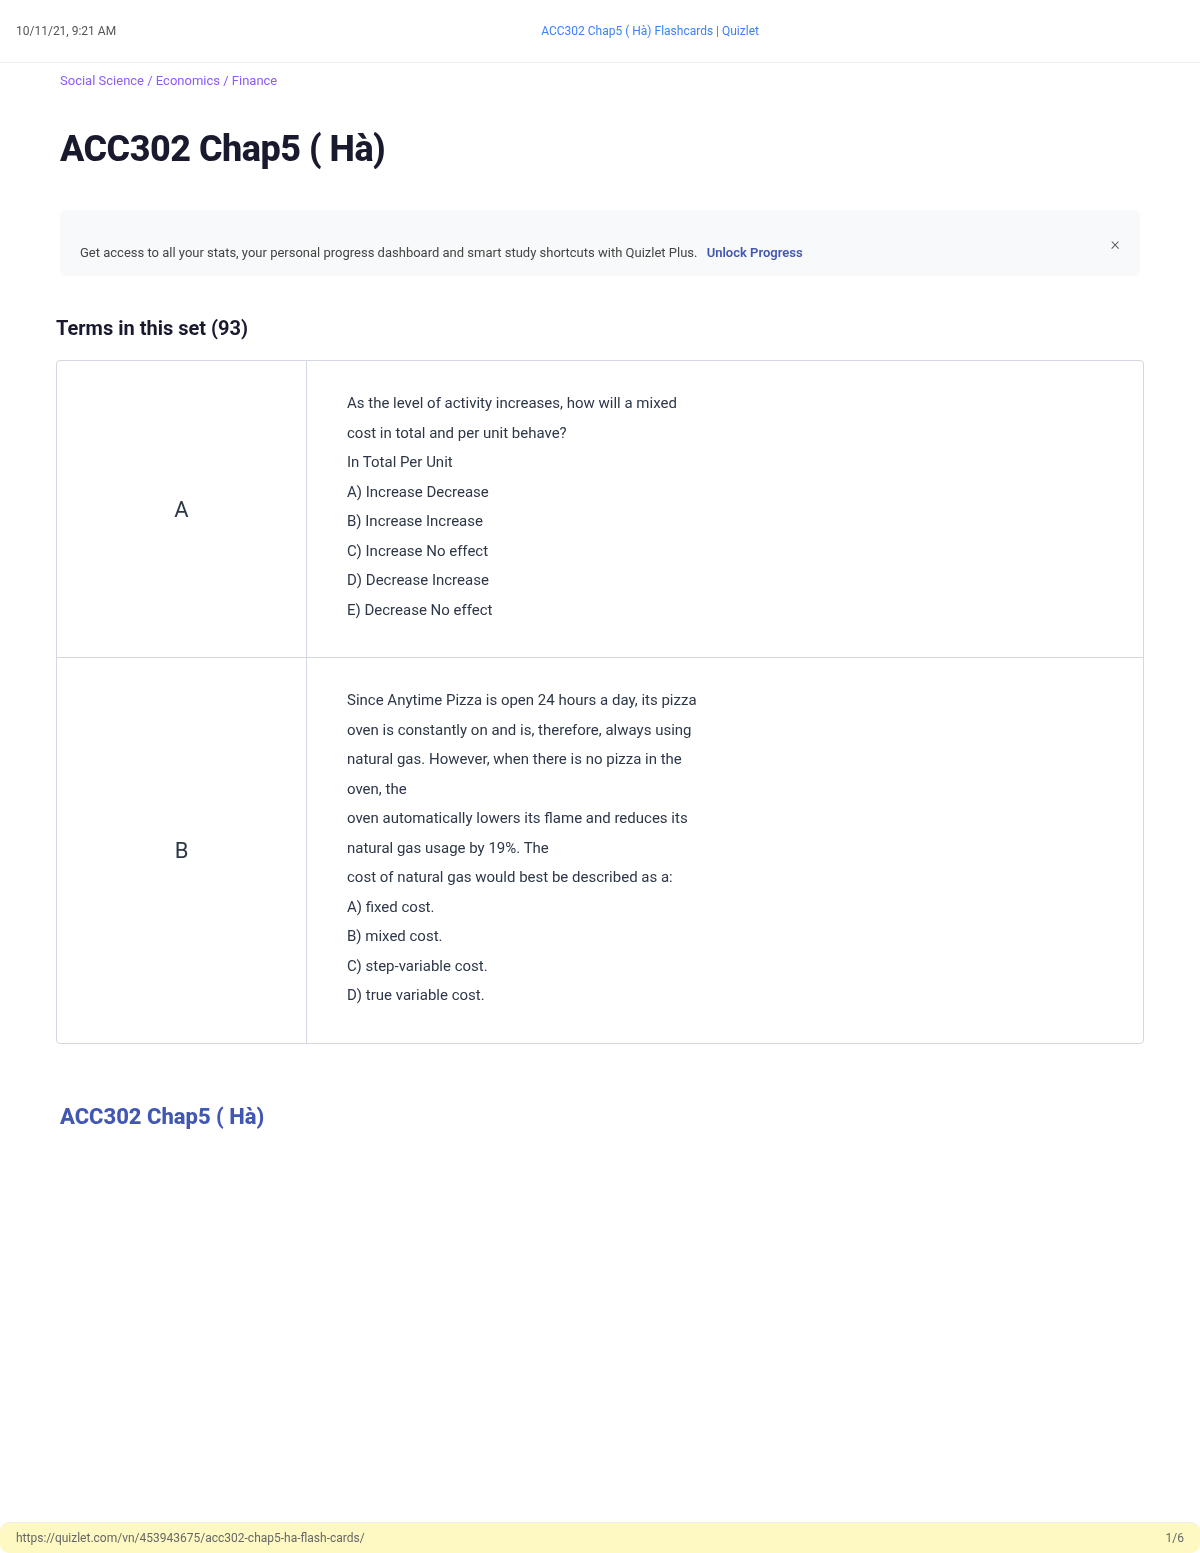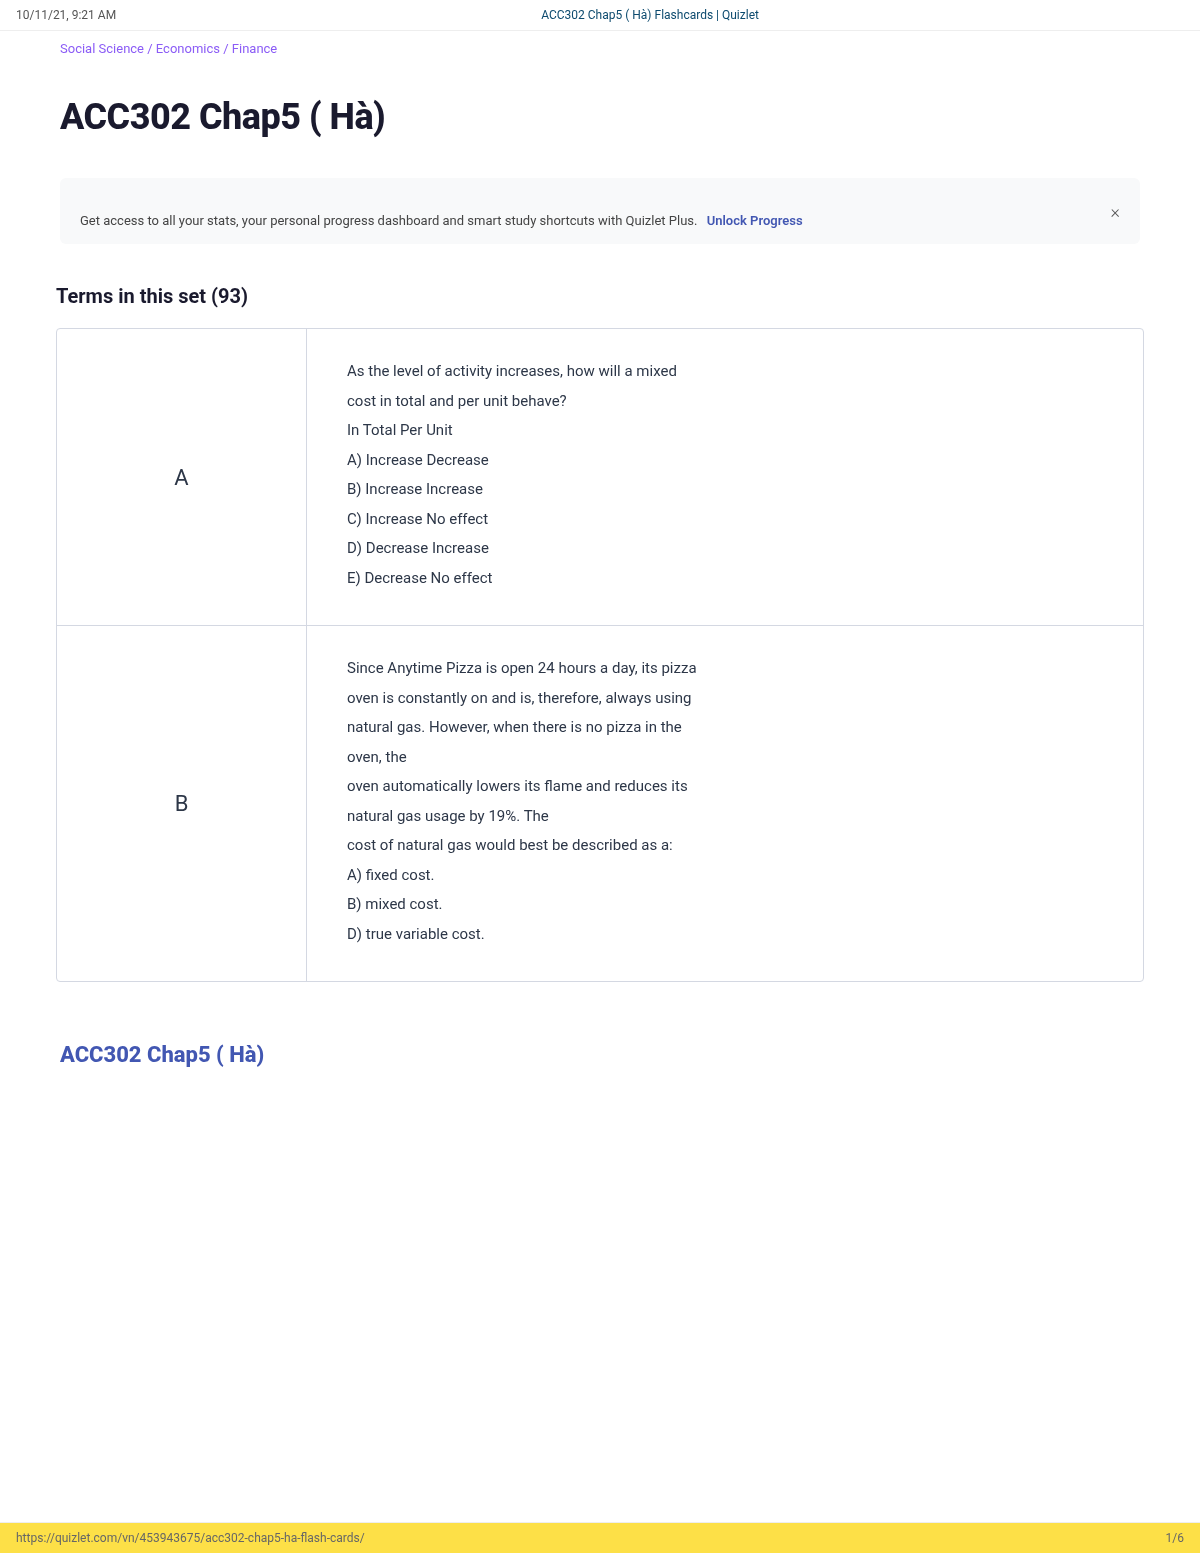--- a/index.html
+++ b/index.html
@@ -15,34 +15,34 @@
       background: #fff;
       width: 1200px;
       min-height: 1553px;
       position: relative;
     }
 
     .top-bar {
       display: flex;
       justify-content: space-between;
       align-items: center;
-      padding: 8px 16px;
+      padding: 24px 16px;
       font-size: 12px;
       color: #666;
       border-bottom: 1px solid #eee;
     }
 
     .top-bar-left {
       font-size: 12px;
       color: #555;
     }
 
     .top-bar-center {
       font-size: 12px;
-      color: #0c4a6e;
+      color: #3b82f6;
     }
 
     .nav-breadcrumb {
       padding: 10px 60px;
       font-size: 13px;
       color: #8b5cf6;
       display: flex;
       gap: 4px;
       align-items: flex-end;
     }
@@ -154,24 +154,25 @@
 
     .footer-bar {
       position: fixed;
       bottom: 0;
       left: 0;
       width: 1200px;
       display: flex;
       justify-content: space-between;
       align-items: center;
       padding: 8px 16px;
-      background: #fde047;
+      background: #fef9c3;
       border-top: 1px solid #eee;
       font-size: 12px;
       color: #666;
+      border-radius: 9px;
     }
   </style>
 </head>
 <body>
 
 <div class="top-bar">
   <span class="top-bar-left">10/11/21, 9:21 AM</span>
   <span class="top-bar-center">ACC302 Chap5 ( Hà) Flashcards | Quizlet</span>
   <span></span>
 </div>
@@ -220,20 +221,21 @@
       <div class="flashcard-definition">
         <p>Since Anytime Pizza is open 24 hours a day, its pizza</p>
         <p>oven is constantly on and is, therefore, always using</p>
         <p>natural gas. However, when there is no pizza in the</p>
         <p>oven, the</p>
         <p>oven automatically lowers its flame and reduces its</p>
         <p>natural gas usage by 19%. The</p>
         <p>cost of natural gas would best be described as a:</p>
         <p>A) fixed cost.</p>
         <p>B) mixed cost.</p>
+        <p>C) step-variable cost.</p>
         <p>D) true variable cost.</p>
       </div>
     </div>
   </div>
 </div>
 
 <div class="bottom-title-section">
   <h2 class="bottom-title">ACC302 Chap5 ( Hà)</h2>
 </div>
 

